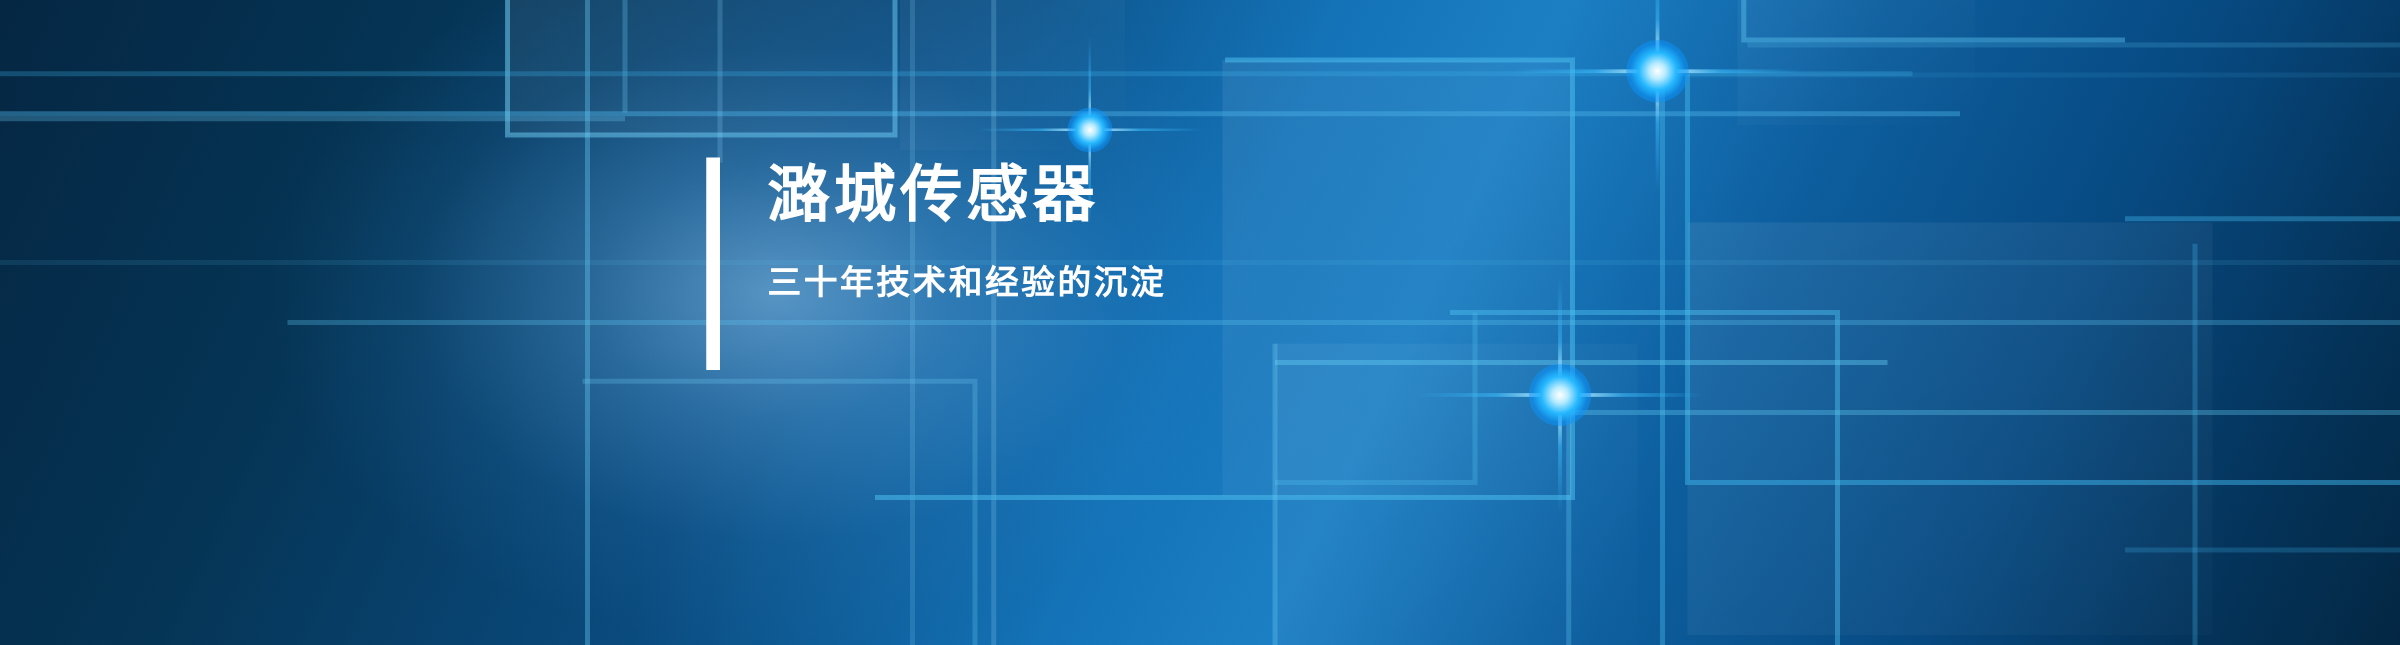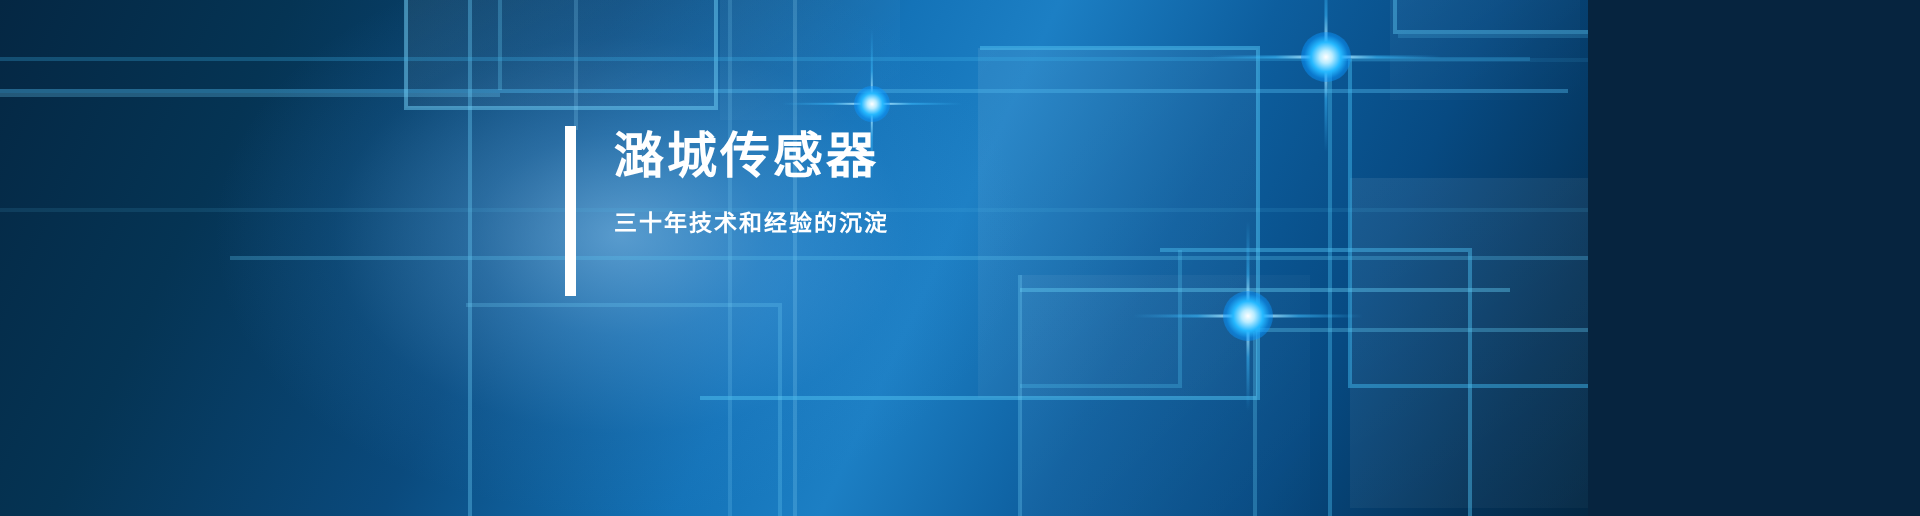--- a/index.html
+++ b/index.html
@@ -5,21 +5,21 @@
 <style>
   html, body {
     margin: 0;
     padding: 0;
     background: #06243f;
   }
   * { box-sizing: border-box; }
 
   .banner {
     position: relative;
-    width: 1588px;
+    width: 1920px;
     height: 516px;
     overflow: hidden;
     font-family: "Liberation Sans", "DejaVu Sans", sans-serif;
     background:
       radial-gradient(ellipse 520px 360px at 620px 235px,
           rgba(150, 210, 255, 0.55) 0%,
           rgba(110, 185, 245, 0.32) 28%,
           rgba(60, 145, 215, 0.12) 55%,
           rgba(20, 90, 160, 0.0) 78%),
       linear-gradient(115deg,
@@ -106,21 +106,21 @@
   .title {
     font-size: 50px;
     font-weight: bold;
     color: #ffffff;
     letter-spacing: 3px;
     line-height: 1.12;
     white-space: nowrap;
     margin: 0 0 22px 0;
   }
   .sub-line {
-    font-size: 23px;
+    font-size: 27px;
     font-weight: bold;
     color: #ffffff;
     letter-spacing: 2px;
     line-height: 1.52;
     white-space: nowrap;
   }
 </style>
 </head>
 <body>
 

